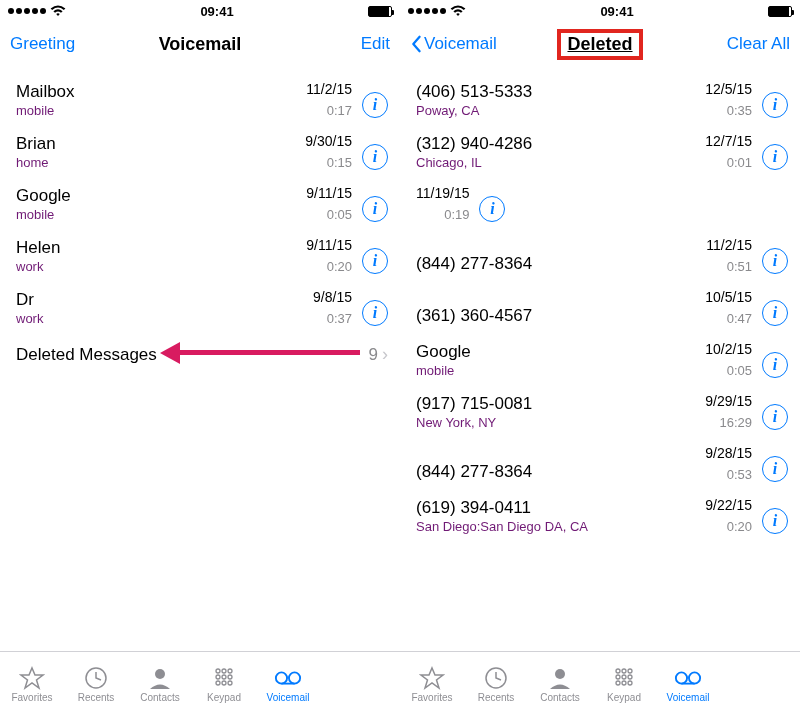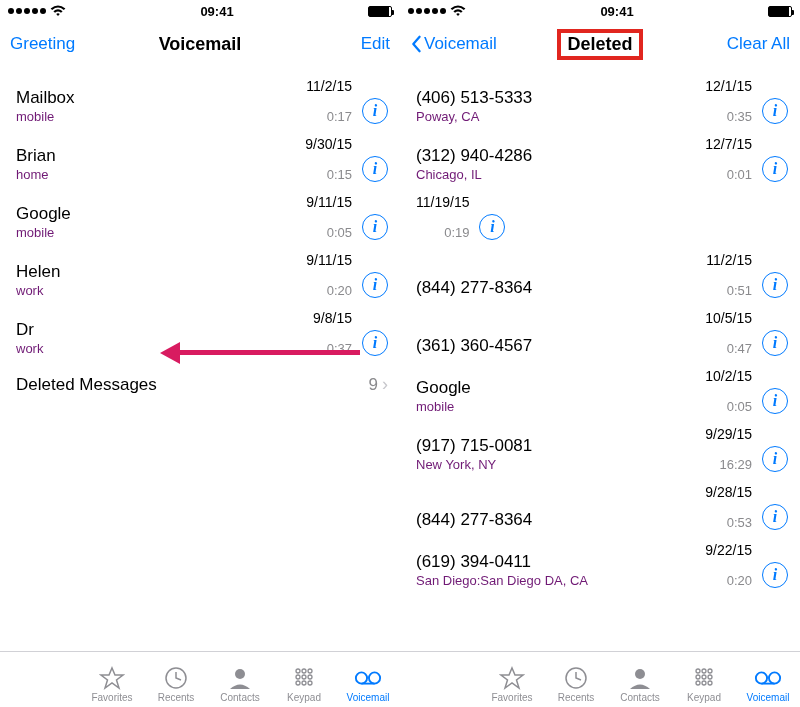--- a/index.html
+++ b/index.html
@@ -13,36 +13,36 @@
   .wifi { font-size:14px; }
   .battery { width:24px; height:11px; border:1px solid #000; border-radius:2px; position:relative; }
   .battery::after { content:""; position:absolute; right:-3px; top:3px; width:2px; height:5px; background:#000; border-radius:0 1px 1px 0;}
   .battery > div { background:#000; height:100%; width:90%; }
   .navbar { height:44px; display:flex; align-items:center; justify-content:space-between; padding:0 10px; }
   .nav-left, .nav-right { min-width:90px; display:flex; }
   .nav-right { justify-content:flex-end; }
   .nav-title { font-size:18px; font-weight:700; }
   .nav-link { color:#007aff; font-size:17px; cursor:pointer; display:flex; align-items:center; gap:2px; }
   .back-chevron { width:12px; height:18px; }
-  .highlight-box { border:4px solid #e1261f; padding:1px 6px; }
+  .highlight-box { border:4px solid #e1261f; padding:1px 6px;text-decoration:underline; }
   .list { flex:1; overflow:hidden; padding-top:6px; }
   .row { display:flex; align-items:flex-end; padding:6px 12px 6px 16px; min-height:52px; }
   .row-main { flex:1; }
   .caller { font-size:17px; }
   .sub { font-size:13px; color:#701a75; margin-top:1px; }
   .row-right { text-align:right; font-size:14px; color:#000; }
-  .dur { color:#8a8a8d; font-size:13px; margin-top:15px; }
+  .dur { color:#8a8a8d; font-size:13px; margin-top:6px; }
   .info-btn { width:26px; height:26px; border:1.6px solid #007aff; border-radius:50%; display:flex; align-items:center; justify-content:center; margin-left:10px; color:#007aff; font-family:"Times New Roman",serif; font-style:italic; font-weight:700; font-size:16px; cursor:pointer;}
   .deleted-row { display:flex; align-items:center; padding:12px 12px 12px 16px; font-size:17px; }
   .deleted-row .count { color:#8a8a8d; margin-left:auto; margin-right:4px; font-size:17px;}
   .chev-right { color:#c7c7cc; font-size:18px; }
   .arrow-annot { position:absolute; left:160px; top:342px; width:200px; height:20px; pointer-events:none; }
   .arrow-line { position:absolute; left:18px; top:8px; height:5px; width:182px; background:#d81b60; }
   .arrow-head { position:absolute; left:0; top:0; width:0; height:0; border-top:11px solid transparent; border-bottom:11px solid transparent; border-right:20px solid #d81b60; }
-  .tabbar { height:56px; border-top:1px solid #d1d1d6; display:flex; justify-content:flex-end; align-items:flex-end; padding-bottom:4px;}
+  .tabbar { height:56px; border-top:1px solid #d1d1d6; display:flex; justify-content:flex-start; align-items:flex-end; padding-bottom:4px;}
   .tab { display:flex; flex-direction:column; align-items:center; gap:2px; font-size:10px; color:#8e8e93; cursor:pointer; width:64px;}
   .tab.active { color:#007aff; }
   .tab .icon { width:28px; height:24px; display:flex; align-items:center; justify-content:center; }
   svg { display:block; }
   .tab.active svg * { stroke:#007aff; }
 </style>
 </head>
 <body>
 
 <div class="wrap">
@@ -245,21 +245,21 @@
         </div>
     </div>
 
     <div class="list" id="list-right">
         <div class="row">
           <div class="row-main">
             <div class="caller">(406) 513-5333</div>
             <div class="sub">Poway, CA</div>
           </div>
           <div class="row-right">
-            <div>12/1/15</div>
+            <div>12/5/15</div>
             <div class="dur">0:35</div>
           </div>
           <div class="info-btn">i</div>
         </div>
         <div class="row">
           <div class="row-main">
             <div class="caller">(312) 940-4286</div>
             <div class="sub">Chicago, IL</div>
           </div>
           <div class="row-right">

